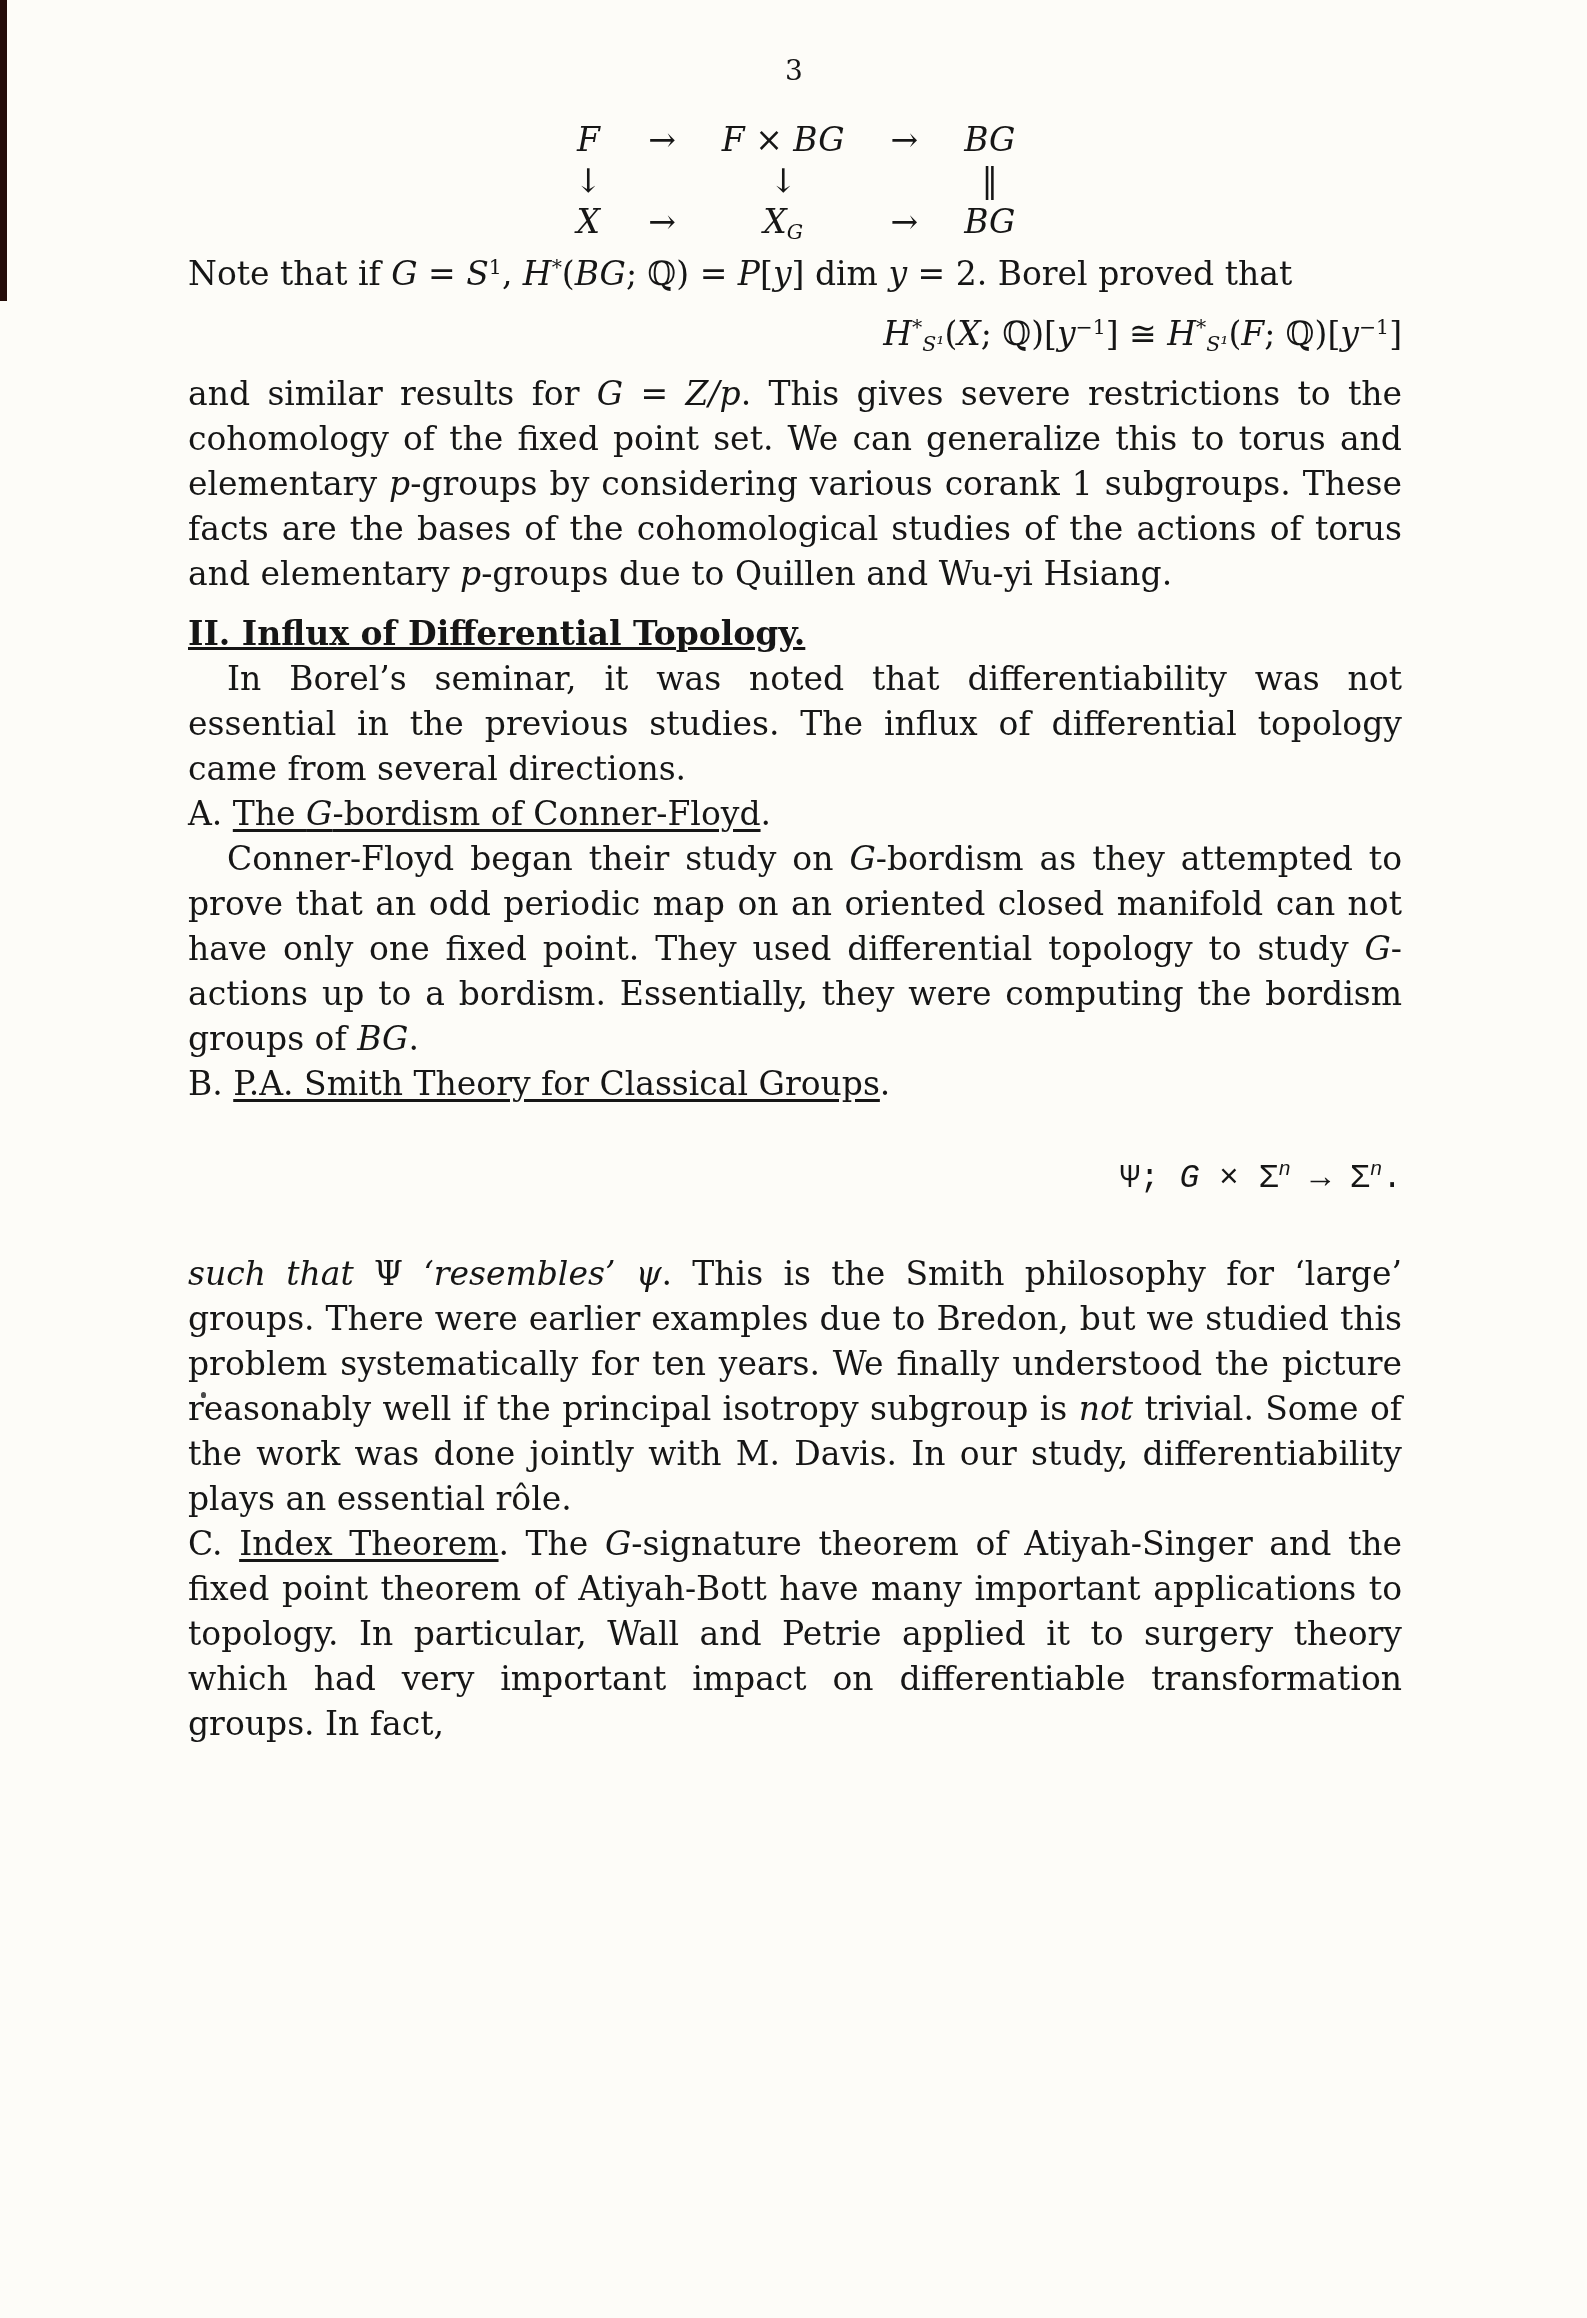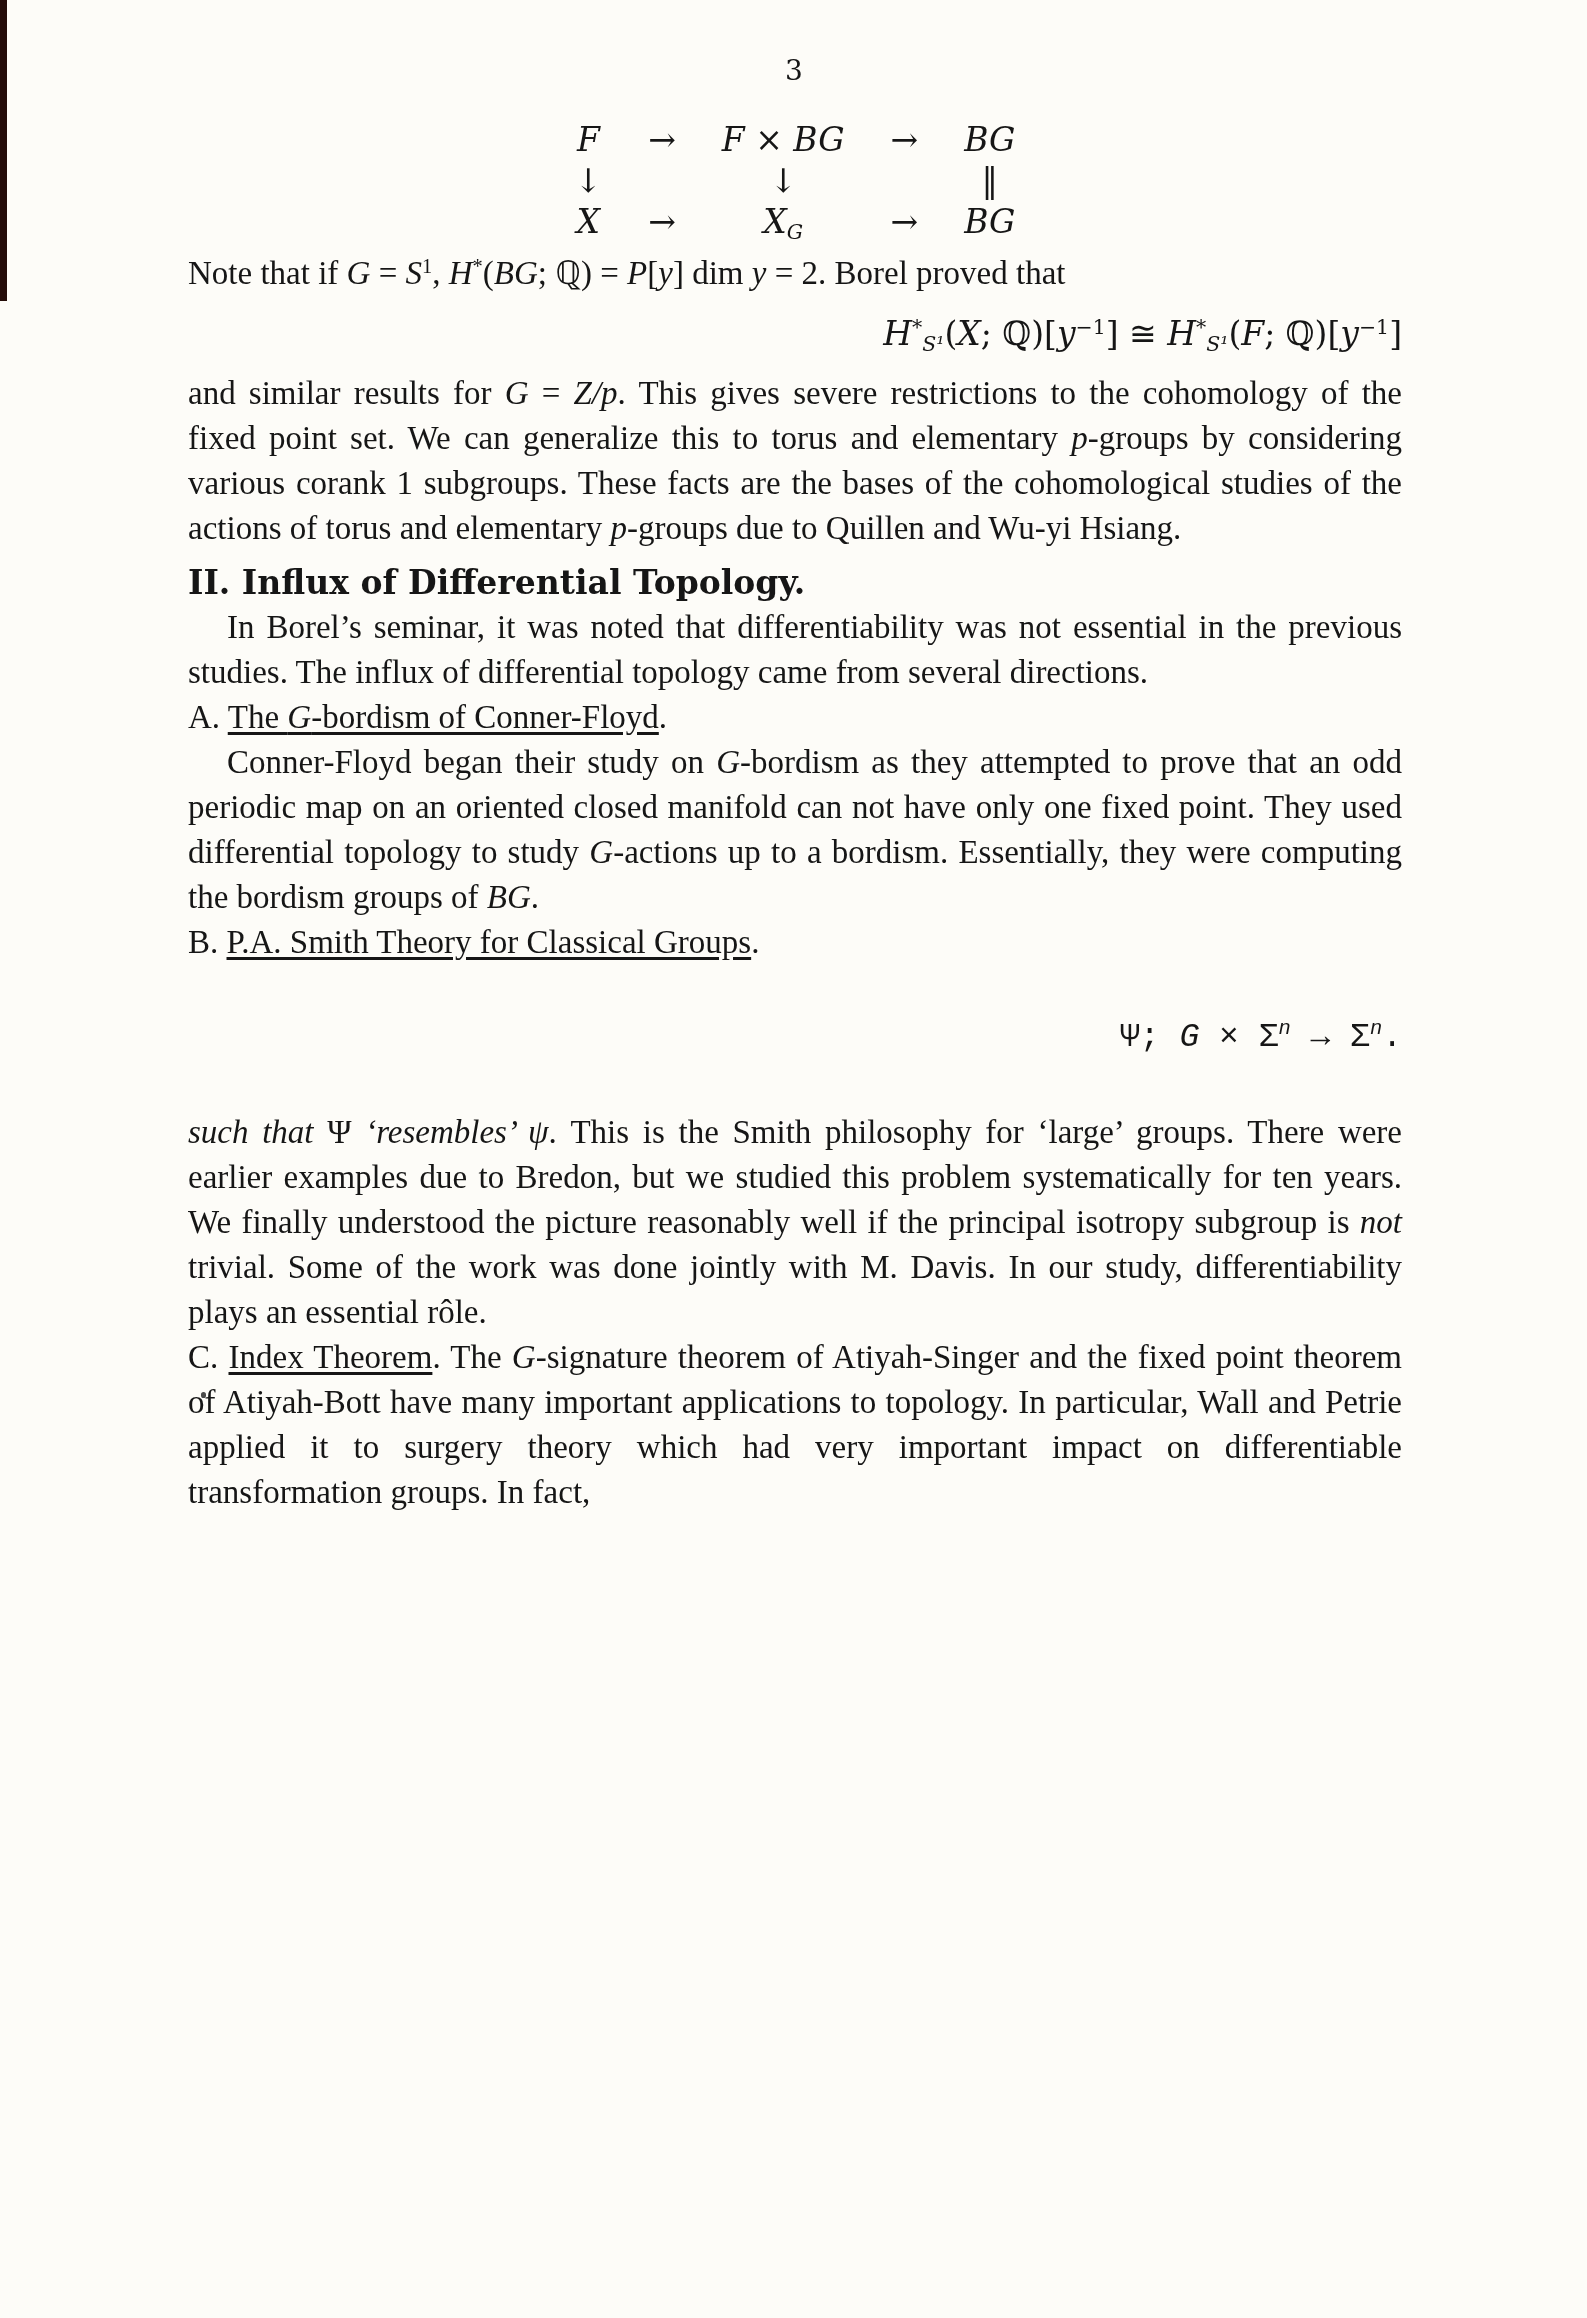--- a/index.html
+++ b/index.html
@@ -27,23 +27,23 @@
   .content { width: 100%; }
   .diagram-wrap { text-align: center; margin: 1.6px 0 9.8px; }
   .diagram {
     display: inline-grid;
     grid-template-columns: repeat(5, auto);
     column-gap: 46px;
     row-gap: 0px;
     line-height: 41px;
   }
   .dcell { text-align: center; min-width: 19.5px; }
-  .para { text-align: justify; font-family: Liberation Serif, serif; }
+  .para { text-align: justify; }
   .para.indent { text-indent: 39px; }
-  .heading { font-weight: bold; margin-top: 9px; }
+  .heading { font-weight: bold; margin-top: 15px; text-decoration: underline; }
   .display { text-align: right; margin: 14.6px 0; }
   .display.big { margin: 50px 0; font-family: Liberation Mono, monospace; }
   sup, sub { font-size: 62%; line-height: 0; position: relative; vertical-align: baseline; }
   sup { top: -0.55em; }
   sub { top: 0.3em; }
   .it { font-style: italic; }
   .bf { font-weight: bold; }
   .ul { text-decoration: underline; text-underline-offset: 4.1px; }
   .scan-strip {
     position: absolute;

